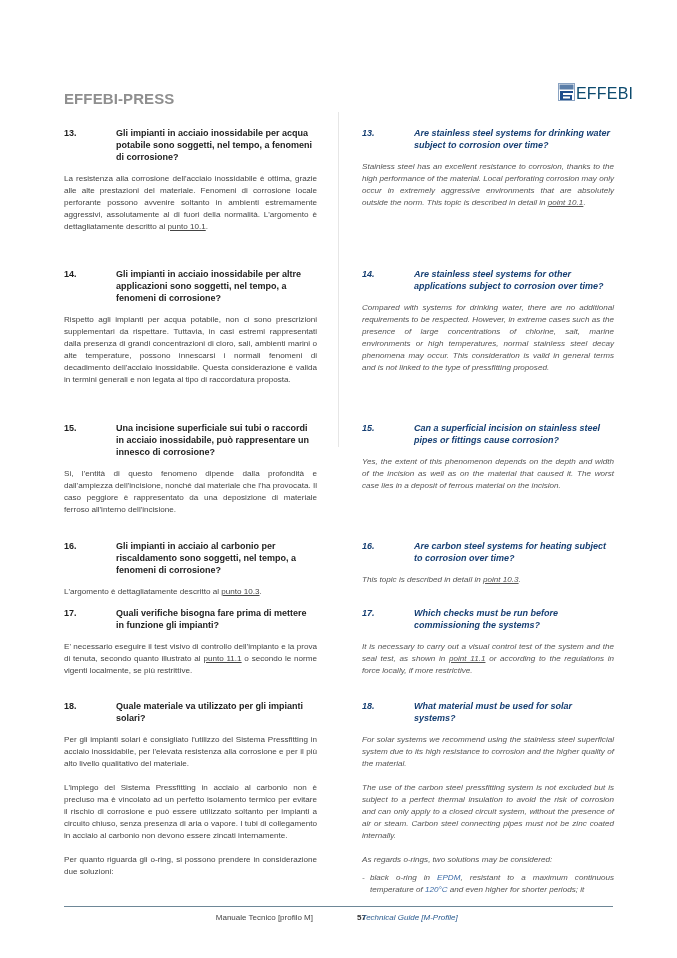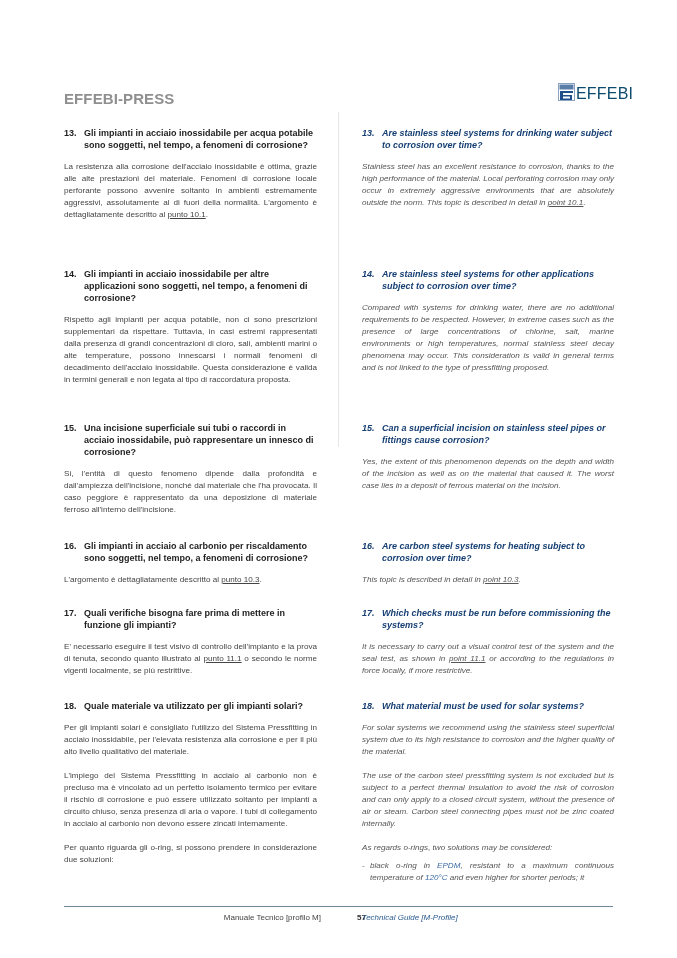--- a/index.html
+++ b/index.html
@@ -8,35 +8,35 @@
   .brand { position: absolute; left: 64px; top: 90px; font-size: 15px; font-weight: bold;
            color: #8f8f8f; letter-spacing: 0.1px; }
   .logo { position: absolute; left: 558px; top: 82px; height: 20px; display: flex; align-items: center; }
   .logo-mark { width: 17px; height: 18px; position: relative; margin-right: 1px; }
   .logo-text { font-size: 16px; font-weight: normal; color: #0c4a6e; letter-spacing: 0.2px; margin-top: 3px; }
   .divider { position: absolute; left: 338px; top: 112px; width: 1px; height: 335px; background: #e6e6e6; }
   .col { position: absolute; width: 253px; }
   .col.it { left: 64px; }
   .col.en { left: 362px; width: 252px; }
   .q { position: absolute; width: 100%; }
-  .qh { display: flex; font-size: 9px; font-weight: bold; line-height: 12px; color: #1e1e1e; }
+  .qh { display: flex; font-size: 9px; font-weight: bold; line-height: 12px; color: #1e1e1e; gap: 32px; }
   .en .qh { color: #163f73; font-style: italic; }
   .qn { width: 20px; flex: 0 0 20px; }
   .qt { flex: 1; }
   .qb { margin-top: 6px; font-size: 8.1px; line-height: 12px; text-align: justify; color: #444; }
   .en .qb { font-style: italic; color: #555; }
   .qb p { margin: 10px 0 12px 0; }
   .qb p:last-child { margin-bottom: 0; }
   .ref { text-decoration: underline; }
   .hl { color: #3a6aa6; }
   .list-item { display: flex; }
   .list-item .dash { width: 8px; flex: 0 0 8px; }
   .footer-rule { position: absolute; left: 64px; top: 906px; width: 549px; height: 1px; background: #6e8797; }
   .footer { position: absolute; top: 913px; left: 0; width: 677px; font-size: 8px; }
-  .f-it { position: absolute; right: 356px; color: #444; }
+  .f-it { position: absolute; right: 364px; color: #444; }
   .f-num { position: absolute; left: 329px; color: #333; font-weight: bold; padding-left: 28px; }
   .f-en { position: absolute; left: 362px; color: #2b5c8f; font-style: italic; }
 </style>
 </head>
 <body>
 
 <div class="brand">EFFEBI-PRESS</div>
 
 <div class="logo">
   <svg class="logo-mark" viewBox="0 0 17 18" width="17" height="18">

